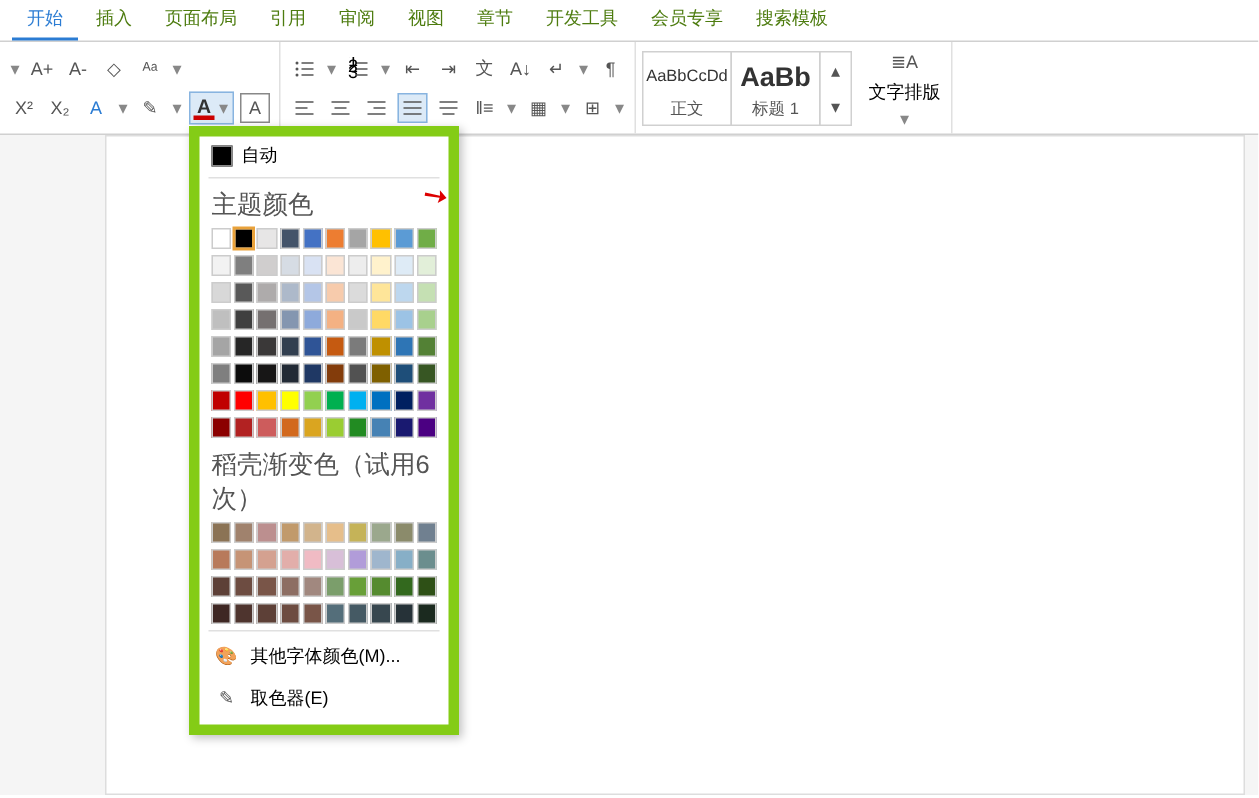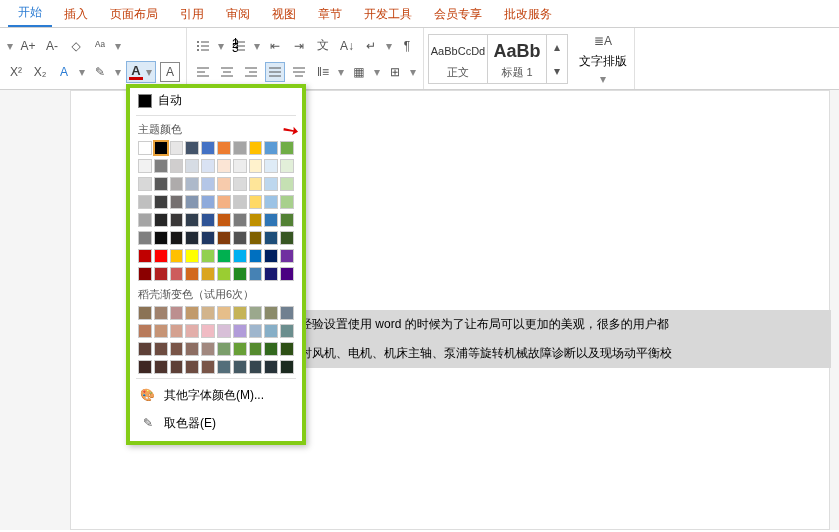--- a/index.html
+++ b/index.html
@@ -1,39 +1,39 @@
 <!DOCTYPE html>
 <html><head>
 <meta charset="utf-8">
 <style>
 *{box-sizing:border-box;margin:0;padding:0;font-family:"Microsoft YaHei",sans-serif;font-size:12px}
 body{background:#fff;width:839px;height:532px;overflow:hidden;position:relative}
-.tabs{display:flex;height:28px;border-bottom:1px solid #d0d0d0;align-items:flex-end;padding-left:8px;gap:2px}
-.tab{padding:4px 10px;cursor:pointer;color:#c2410c}
+.tabs{display:flex;height:28px;border-bottom:1px solid #d0d0d0;align-items:flex-start;padding-left:8px;gap:2px}
+.tab{padding:4px 10px;cursor:pointer;color:#4d7c0f}
 .tab.active{color:#2b7cd3;border-bottom:2px solid #2b7cd3}
 .search-area{margin-left:auto;display:flex;align-items:center;gap:4px;padding-right:12px;color:#888}
 .search-area input{border:none;outline:none;width:120px;font-size:12px;color:#888}
 .ribbon{display:flex;height:62px;border-bottom:1px solid #d0d0d0;background:#fff}
 .ribbon-group{display:flex;flex-direction:column;justify-content:center;padding:2px 6px;border-right:1px solid #e0e0e0}
 .ribbon-row{display:flex;gap:4px;align-items:center;height:26px}
 .ico{width:20px;height:20px;display:inline-flex;align-items:center;justify-content:center;color:#555;cursor:pointer;border:1px solid transparent}
 .ico svg{width:16px;height:16px}
 .dd{width:8px;display:inline-flex;align-items:center;justify-content:center;color:#888}
 .style-gallery{display:flex;align-items:center;gap:0;padding:0 4px}
 .style-item{width:60px;height:50px;border:1px solid #d0d0d0;display:flex;flex-direction:column;align-items:center;justify-content:center;cursor:pointer;margin-left:-1px}
 .style-item:first-child{margin-left:0}
 .style-preview{font-size:14px;color:#333;height:28px;display:flex;align-items:center}
 .style-label{font-size:11px;color:#555}
 .side-btn{width:50px;display:flex;flex-direction:column;align-items:center;justify-content:center;gap:2px;cursor:pointer}
 .doc-area{position:relative;height:440px;background:#f5f5f5}
 .page{position:absolute;left:70px;top:0;width:760px;height:440px;background:#fff;border:1px solid #ddd}
 .doc-text{position:absolute;left:300px;top:220px;right:8px;font-size:14px;line-height:2.4;color:#000;background:#d8d8d8}
-.color-popup{position:absolute;left:126px;top:84px;width:180px;background:#fff;border:4px solid #84cc16;box-shadow:2px 2px 6px rgba(0,0,0,0.25);z-index:10;padding-bottom:4px}
+.color-popup{position:absolute;left:126px;top:84px;width:180px;background:#fff;border:7px solid #84cc16;box-shadow:2px 2px 6px rgba(0,0,0,0.25);z-index:10;padding-bottom:4px}
 .cp-row{display:flex;align-items:center;padding:4px 8px;gap:6px;cursor:pointer}
-.cp-label{color:#555;padding:4px 8px 2px;font-size:11px}
+.cp-label{color:#555;padding:4px 8px 2px;font-size:17px}
 .swatch{width:14px;height:14px;cursor:pointer;border:1px solid #ccc}
 .swatch.sel{outline:2px solid #e9a23b;outline-offset:-1px}
 .swatch-row{display:flex;gap:2px;padding:2px 8px}
 .auto-sw{width:14px;height:14px;background:#000;border:1px solid #888}
 .arrow-pointer{position:absolute;left:282px;top:118px;z-index:20;color:#d00;font-size:20px;transform:rotate(-35deg)}
 .hr{height:1px;background:#e0e0e0;margin:2px 6px}
 .font-color-btn{display:inline-flex;align-items:center;border:1px solid #88b4e0;background:#dceaf7;padding:0 2px;height:22px}
 .font-color-btn .letter{font-weight:bold;font-size:13px;color:#333;position:relative}
 .font-color-btn .underline{width:14px;height:3px;background:#c00;display:block;margin-top:-1px}
 </style>
@@ -43,21 +43,21 @@
 <div class="tabs">
   <div class="tab active">开始</div>
   <div class="tab">插入</div>
   <div class="tab">页面布局</div>
   <div class="tab">引用</div>
   <div class="tab">审阅</div>
   <div class="tab">视图</div>
   <div class="tab">章节</div>
   <div class="tab">开发工具</div>
   <div class="tab">会员专享</div>
-  <div class="tab">批改服务</div>
+  <div class="tab">搜索模板</div>
 </div>
 
 <div class="ribbon">
   <div class="ribbon-group">
     <div class="ribbon-row">
       <span class="dd">▾</span>
       <span class="ico">A<sup>+</sup></span>
       <span class="ico">A<sup>-</sup></span>
       <span class="ico">◇</span>
       <span class="ico">ᴬᵃ</span>
@@ -177,24 +177,20 @@
     <div class="side-btn">
       <span class="ico">≣A</span>
       <span>文字排版</span>
         <span class="dd">▾</span>
     </div>
   </div>
 </div>
 
 <div class="doc-area">
   <div class="page"></div>
-  <div class="doc-text">
-    <div>经验设置使用 word 的时候为了让布局可以更加的美观，很多的用户都</div>
-    <div>对风机、电机、机床主轴、泵浦等旋转机械故障诊断以及现场动平衡校</div>
-  </div>
 </div>
 
 <div class="arrow-pointer">➘</div>
 
 <div class="color-popup">
   <div class="cp-row">
     <span class="auto-sw"></span>
     <span>自动</span>
   </div>
   <div class="hr"></div>

